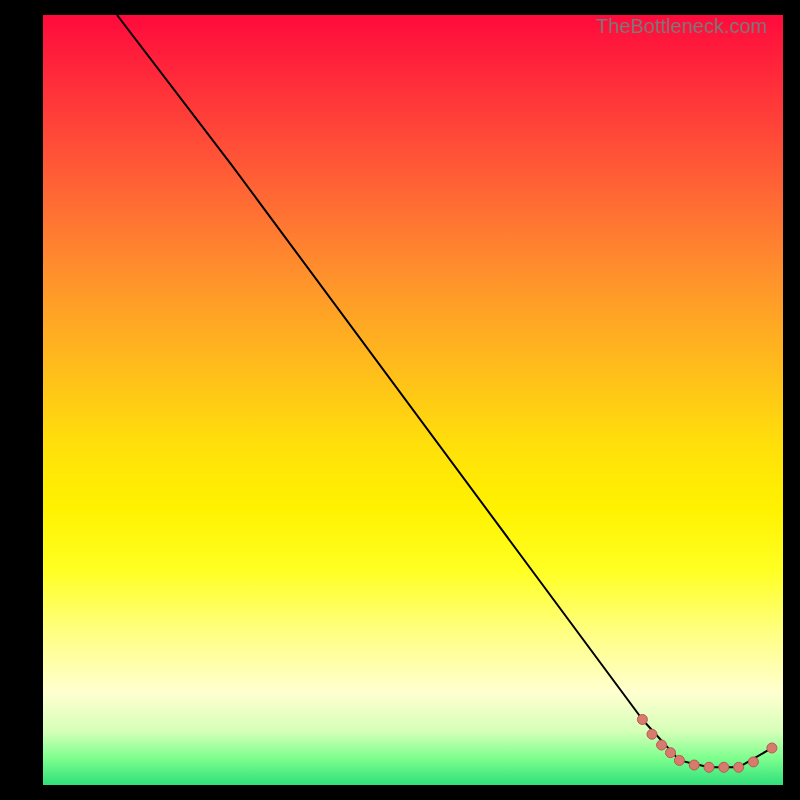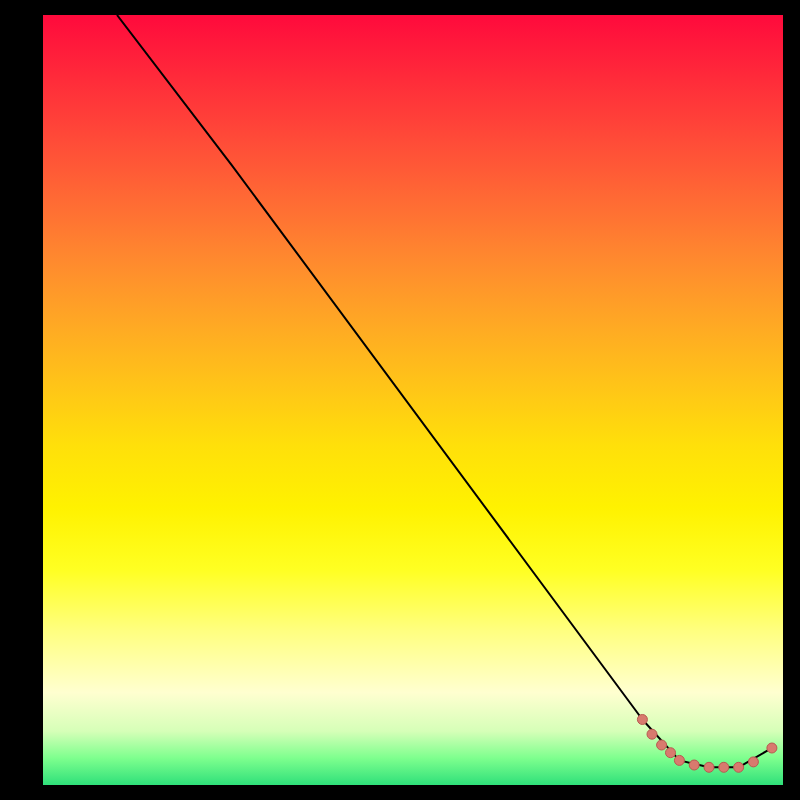--- a/index.html
+++ b/index.html
@@ -59,20 +59,21 @@
     width: 740px;
     height: 770px;
     z-index: 2;
   }
 </style>
 </head>
 <body>
 
 <div class="frame">
   <div class="plot-area">
+    <div class="watermark">TheBottleneck.com</div>
     <svg class="overlay" viewBox="0 0 740 770" preserveAspectRatio="none">
       <polyline id="curve-line" fill="none" stroke="#000000" stroke-width="2" stroke-linejoin="round" points="74.0,0.0 188.7,150.1 599.4,704.5 636.4,745.4 666.0,752.3 695.6,752.3 728.9,733.0"></polyline>
       <g id="markers">
           <circle cx="599.4" cy="704.5" r="5" fill="#d87a6e" stroke="#b85a50" stroke-width="1"></circle>
           <circle cx="609.0" cy="719.2" r="5" fill="#d87a6e" stroke="#b85a50" stroke-width="1"></circle>
           <circle cx="618.6" cy="730.0" r="5" fill="#d87a6e" stroke="#b85a50" stroke-width="1"></circle>
           <circle cx="627.5" cy="737.7" r="5" fill="#d87a6e" stroke="#b85a50" stroke-width="1"></circle>
           <circle cx="636.4" cy="745.4" r="5" fill="#d87a6e" stroke="#b85a50" stroke-width="1"></circle>
           <circle cx="651.2" cy="750.0" r="5" fill="#d87a6e" stroke="#b85a50" stroke-width="1"></circle>
           <circle cx="666.0" cy="752.3" r="5" fill="#d87a6e" stroke="#b85a50" stroke-width="1"></circle>

